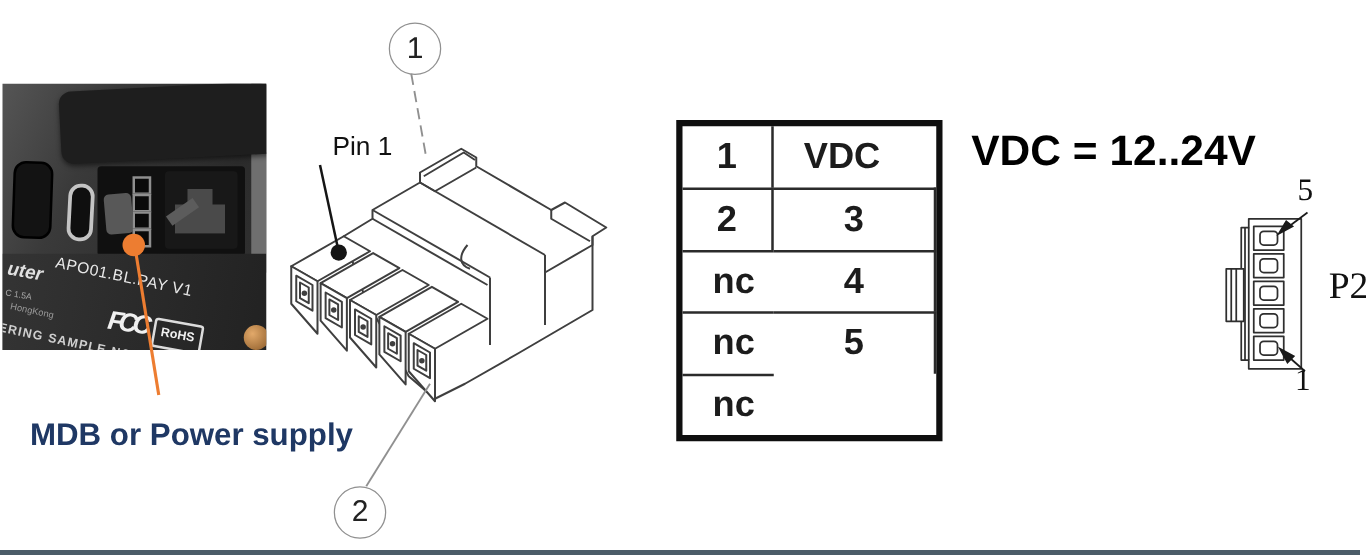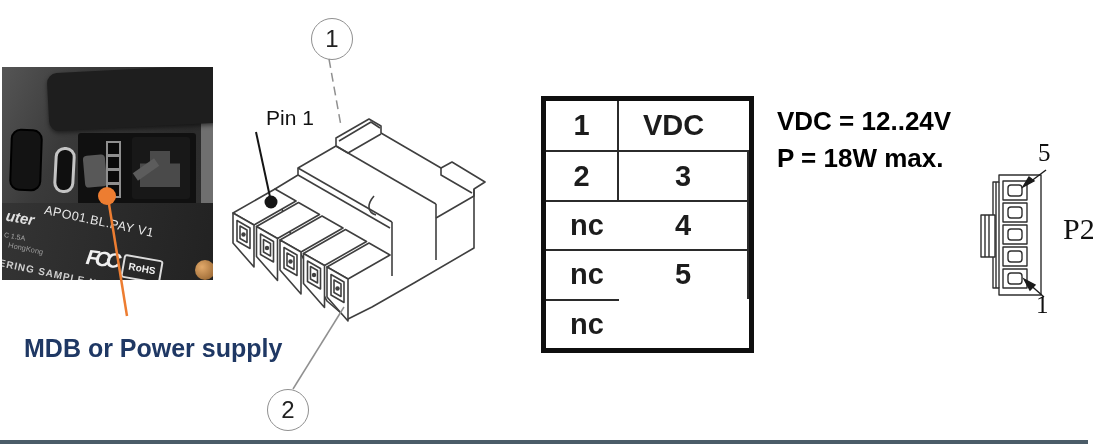--- a/index.html
+++ b/index.html
@@ -54,21 +54,21 @@
   
   .pin-table{left:541px;top:96px;width:213px;height:257px;box-sizing:border-box;
     border:5px solid #0f0f0f;background:#fff;display:grid;grid-template-columns:73px 1fr;
     grid-auto-rows:1fr;}
   .pin-table .cell{display:flex;align-items:center;font-size:29px;font-weight:600;color:#1c1c1c;}
   .pin-table .pin-no{justify-content:center;border-right:2px solid #2b2b2b;}
   .pin-table .sig{padding-left:24px;}
   .pin-table .rline{border-top:2px solid #2b2b2b;}
 
   
-  .specs{left:777px;top:103px;font-size:26px;font-weight:700;color:#000;line-height:37px;}
+  .specs{left:777px;top:103px;font-size:34px;font-weight:700;color:#000;line-height:37px;text-align:right;}
 
   
   .serifnum{font-family:"Liberation Serif","DejaVu Serif",serif;color:#111;}
   .p2-5{left:1038px;top:139px;font-size:25px;}
   .p2-1{left:1036px;top:291px;font-size:25px;}
   .p2-name{left:1063px;top:212px;font-size:30px;}
 
   
   .footer-bar{left:0;top:440px;width:1088px;height:4px;background:#4B5C68;}
 
@@ -175,21 +175,20 @@
     <div class="cell pin-no rline">3</div>
     <div class="cell sig rline">nc</div>
     <div class="cell pin-no rline">4</div>
     <div class="cell sig rline">nc</div>
     <div class="cell pin-no rline">5</div>
     <div class="cell sig rline">nc</div>
   </div>
 
   <div class="abs specs">
     <div>VDC = 12..24V</div>
-    <div>P = 18W max.</div>
   </div>
 
   <svg class="abs" style="left:950px;top:125px;" width="145" height="195" viewBox="0 0 145 195">
     <g fill="#ffffff" stroke="#2f2f2f" stroke-width="1.4" stroke-linejoin="round">
 
       <path d="M49,50 L91,50 L91,170 L49,170 L49,163 L43,163 L43,57 L49,57 Z"></path>
       <path fill="none" d="M46,57 L46,163"></path>
       <path fill="none" d="M49,57 L49,163"></path>
 
       <path d="M31,90 L45,90 L45,132 L31,132 Z"></path>

